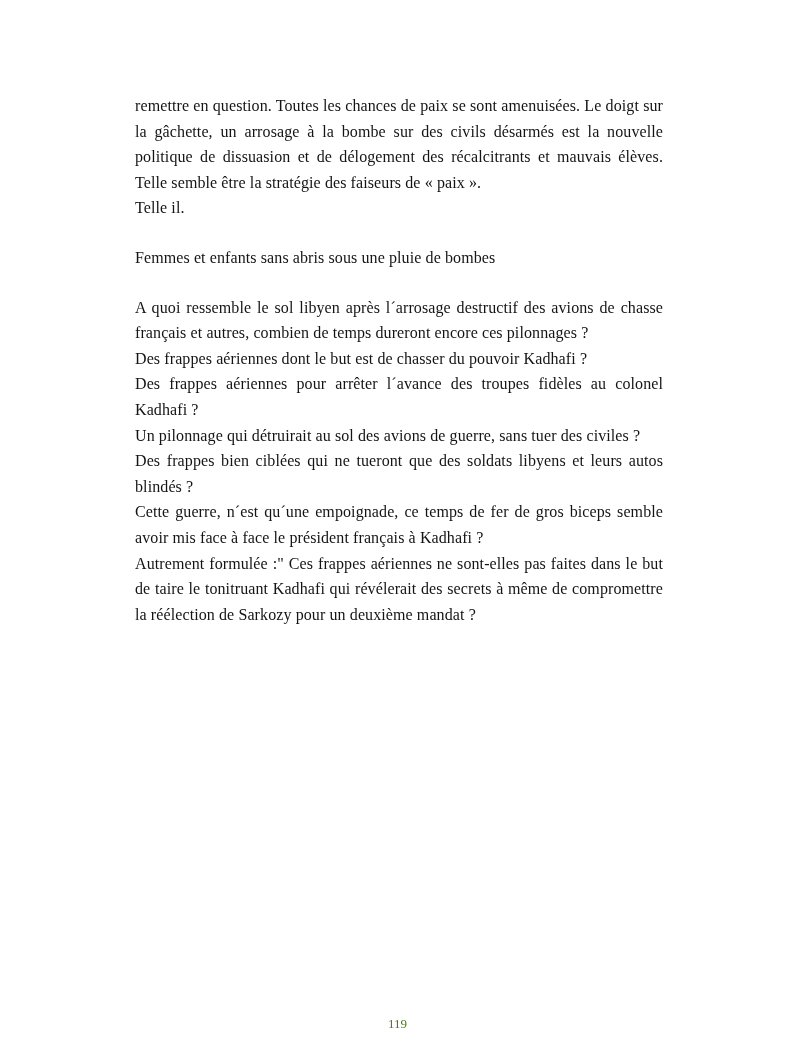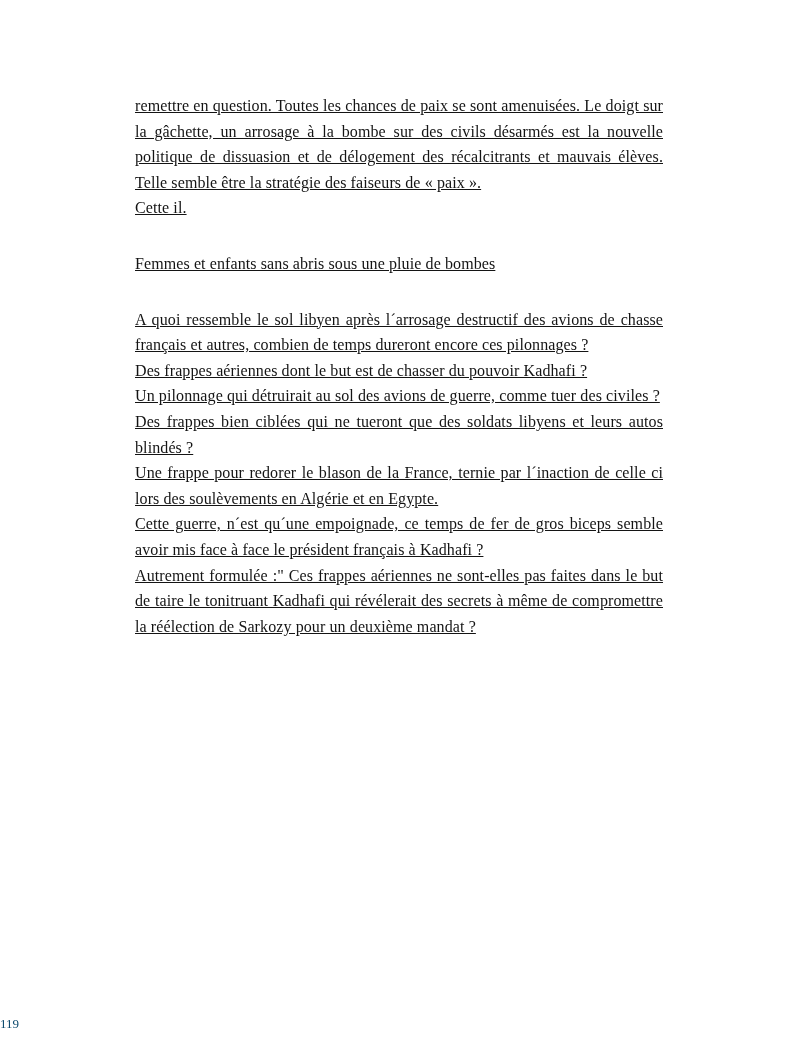--- a/index.html
+++ b/index.html
@@ -21,51 +21,51 @@
     left: 0;
     width: 795px;
     height: 1063px;
     background: #ffffff;
   }
   .content {
     position: absolute;
     top: 93px;
     left: 135px;
     width: 528px;
-    text-decoration: underline;
   }
   .content p {
     margin: 0;
     font-size: 16px;
     line-height: 25.6px;
     text-align: justify;
     letter-spacing: 0.1px;
   }
   .content p.gap-before {
-    margin-top: 30px;
+    margin-top: 24px;
   }
   .page-number {
     position: absolute;
     top: 1016px;
     left: 0;
     width: 795px;
+    text-align: center;
     font-size: 13px;
-    color: #0c4a6e;
+    color: #4d7c0f;
   }
 </style>
 </head>
 <body>
 
 <div class="page">
   <div class="content">
     <p>remettre en question. Toutes les chances de paix se sont amenuisées. Le doigt sur la gâchette, un arrosage à la bombe sur des civils désarmés est la nouvelle politique de dissuasion et de délogement des récalcitrants et mauvais élèves. Telle semble être la stratégie des faiseurs de « paix ».</p>
-    <p>Cette il.</p>
+    <p>Telle il.</p>
     <p class="gap-before">Femmes et enfants sans abris sous une pluie de bombes</p>
     <p class="gap-before">A quoi ressemble le sol libyen après l´arrosage destructif des avions de chasse français et autres, combien de temps dureront encore ces pilonnages ?</p>
     <p>Des frappes aériennes dont le but est de chasser du pouvoir Kadhafi ?</p>
-    <p>Un pilonnage qui détruirait au sol des avions de guerre, comme tuer des civiles ?</p>
+    <p>Des frappes aériennes pour arrêter l´avance des troupes fidèles au colonel Kadhafi ?</p>
+    <p>Un pilonnage qui détruirait au sol des avions de guerre, sans tuer des civiles ?</p>
     <p>Des frappes bien ciblées qui ne tueront que des soldats libyens et leurs autos blindés ?</p>
-    <p>Une frappe pour redorer le blason de la France, ternie par l´inaction de celle ci lors des soulèvements en Algérie et en Egypte.</p>
     <p>Cette guerre, n´est qu´une empoignade, ce temps de fer de gros biceps semble avoir mis face à face le président français à Kadhafi ?</p>
     <p>Autrement formulée :" Ces frappes aériennes ne sont-elles pas faites dans le but de taire le tonitruant Kadhafi qui révélerait des secrets à même de compromettre la réélection de Sarkozy pour un deuxième mandat ?</p>
   </div>
   <div class="page-number">119</div>
 </div>
 
 </body></html>

